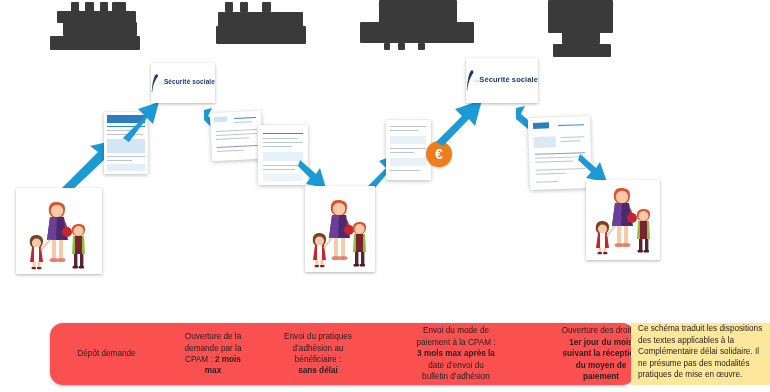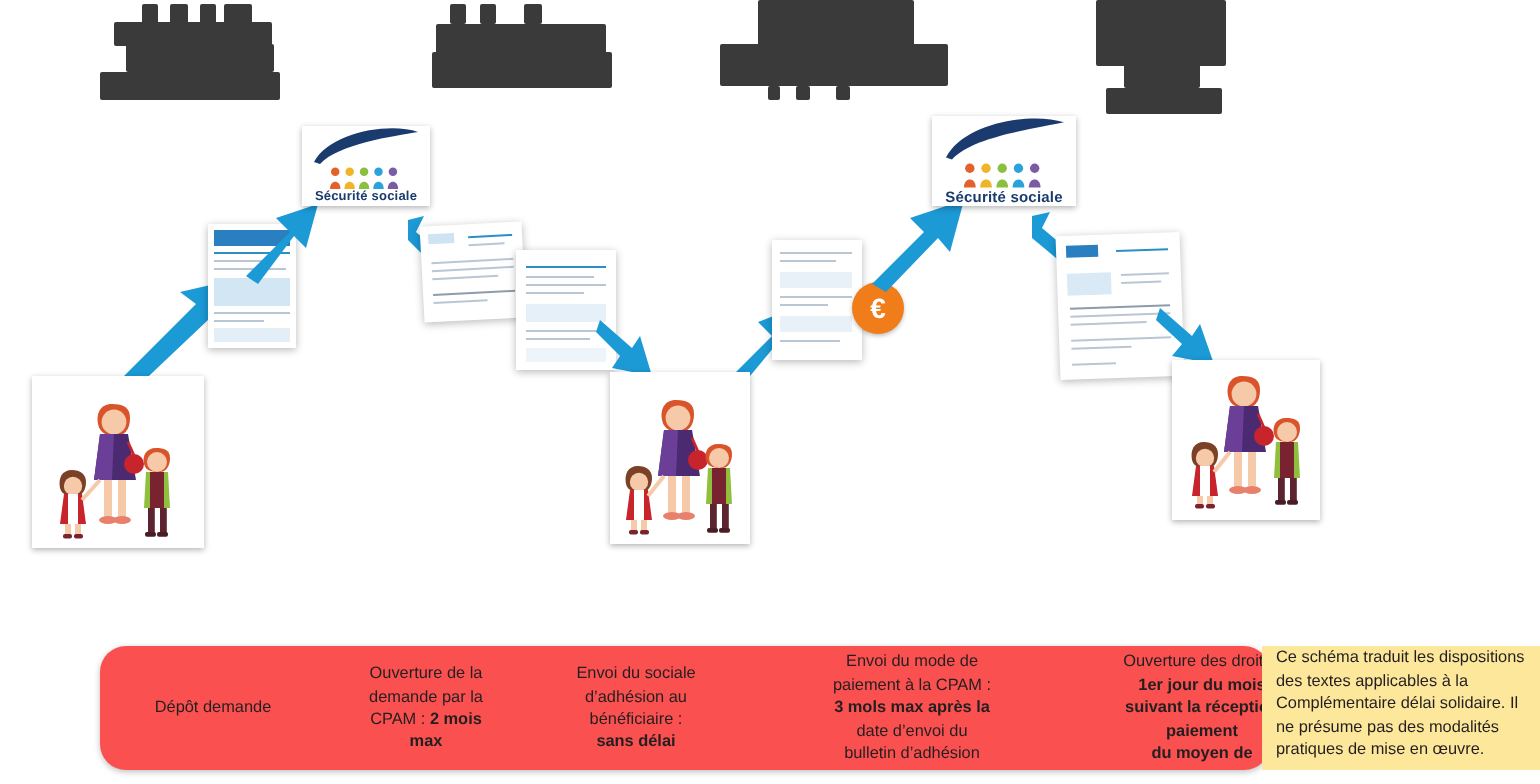--- a/index.html
+++ b/index.html
@@ -10,21 +10,21 @@
 
   
   .topband{position:absolute;left:0;top:0;width:770px;height:58px;background:#ffffff;}
   .redact{position:absolute;background:#3a3a3a;border-radius:1px;}
 
   
   .card{position:absolute;background:#ffffff;box-shadow:0 1px 3px rgba(0,0,0,.30);}
 
   
   .sslogo{position:absolute;background:#ffffff;box-shadow:0 1px 3px rgba(0,0,0,.3);
-          display:flex;flex-direction:column;align-items:center;justify-content:flex-end;}
+          display:flex;flex-direction:row;align-items:center;justify-content:flex-end;}
   .ss-swoosh{width:100%;height:52%;position:relative;}
   .ss-txt{font-size:6.5px;color:#1b3b6f;font-weight:600;letter-spacing:.1px;
           line-height:1;padding-bottom:1px;white-space:nowrap;}
 
   
   .doc{position:absolute;background:#ffffff;box-shadow:0 1px 4px rgba(0,0,0,.28);
        overflow:hidden;}
   .docline{position:absolute;background:#b9c6d3;height:1px;}
   .docline.dark{background:#8d9bab;}
   .docline.blue{background:#2a8fc4;}
@@ -319,38 +319,38 @@
     <div class="bancell" style="width:107px;">
       <div>Dépôt demande</div>
     </div>
     <div class="bancell" style="width:94px;">
       <div>Ouverture de la</div>
       <div>demande par la</div>
       <div><span>CPAM : </span><b>2 mois</b></div>
       <div><b>max</b></div>
     </div>
     <div class="bancell" style="width:104px;">
-      <div>Envoi du sociale</div>
+      <div>Envoi du pratiques</div>
       <div>d’adhésion au</div>
       <div>bénéficiaire :</div>
       <div><b>sans délai</b></div>
     </div>
     <div class="bancell" style="width:160px;">
       <div>Envoi du mode de</div>
       <div>paiement à la CPAM :</div>
       <div><b>3 mols max après la</b></div>
       <div>date d’envoi du</div>
       <div>bulletin d’adhésion</div>
     </div>
     <div class="bancell" style="width:118px;">
       <div>Ouverture des droits :</div>
       <div><b>1er jour du mois</b></div>
       <div><b>suivant la réception</b></div>
+      <div><b>du moyen de</b></div>
       <div><b>paiement</b></div>
-      <div><b>du moyen de</b></div>
     </div>
   </div>
 
   <div class="note" style="left:631px;top:323px;width:139px;height:62px;">
     <div class="notetxt">
       <div>Ce schéma traduit les dispositions</div>
       <div>des textes applicables à la</div>
       <div>Complémentaire délai solidaire. Il</div>
       <div>ne présume pas des modalités</div>
       <div>pratiques de mise en œuvre.</div>

